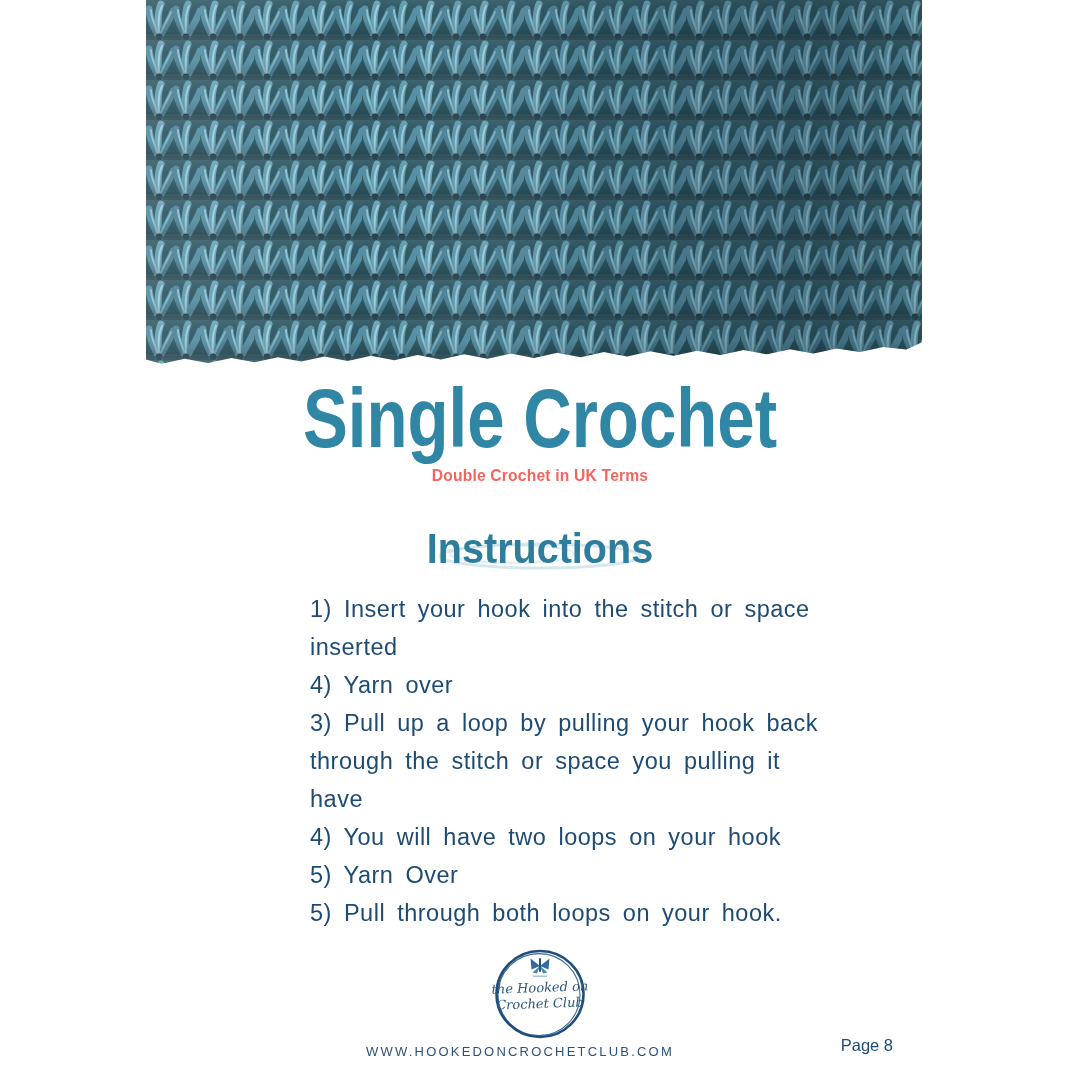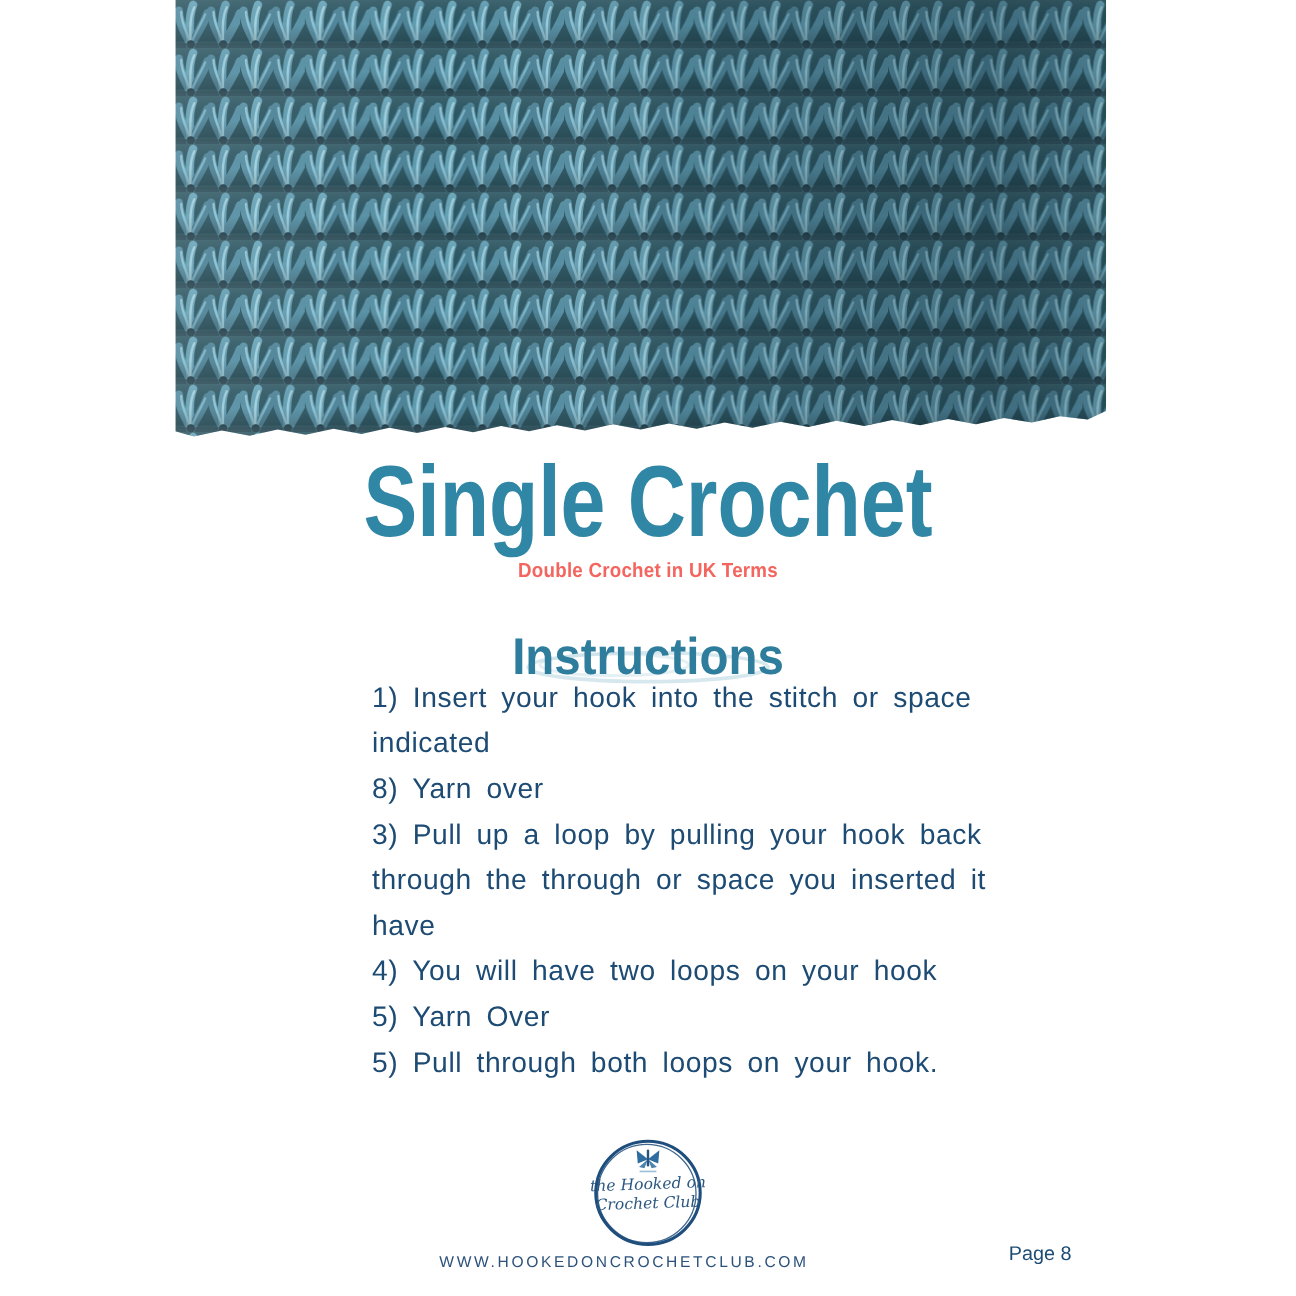--- a/index.html
+++ b/index.html
@@ -21,21 +21,21 @@
          transform:scaleX(0.8);transform-origin:540px 50%;}
   .subtitle{position:absolute;left:0;top:466px;width:1080px;text-align:center;
             font-weight:700;font-size:17px;color:#f3655e;letter-spacing:.2px;
             transform:scaleX(0.92);transform-origin:540px 50%;}
   .swirl{position:absolute;left:430px;top:538px;width:220px;height:36px;}
   .instructions-heading{position:absolute;left:0;top:524px;width:1080px;margin:0;text-align:center;
             font-weight:700;font-size:43px;color:#2e7d9c;
             transform:scaleX(0.92);transform-origin:540px 50%;}
 
   
-  .steps{position:absolute;left:310px;top:562px;width:520px;color:#1d4b73;
+  .steps{position:absolute;left:310px;top:590px;width:520px;color:#1d4b73;
          font-size:23.5px;line-height:38px;letter-spacing:.5px;word-spacing:5px;}
   .step-line{white-space:nowrap;}
 
   
   .logo{position:absolute;left:488px;top:945px;width:104px;height:102px;}
   .logo svg{position:absolute;left:0;top:0;}
   .logo-line{position:absolute;left:0;width:104px;text-align:center;color:#2c5780;
              font-family:"DejaVu Serif",serif;font-style:italic;font-size:13px;line-height:16px;
              transform:rotate(-2deg);}
   .logo-line1{top:35px;}
@@ -100,24 +100,24 @@
   <div class="swirl">
     <svg width="220" height="36" viewBox="0 0 220 36">
       <ellipse cx="110" cy="18" rx="100" ry="12" fill="none" stroke="#b7d4e0" stroke-width="3" opacity="0.55"></ellipse>
       <ellipse cx="82" cy="16" rx="62" ry="9" fill="none" stroke="#c6dde6" stroke-width="2.5" opacity="0.45"></ellipse>
     </svg>
   </div>
   <h2 class="instructions-heading">Instructions</h2>
 
   <div class="steps">
     <div class="step-line">1) Insert your hook into the stitch or space</div>
-    <div class="step-line">indicated</div>
-    <div class="step-line">8) Yarn over</div>
+    <div class="step-line">inserted</div>
+    <div class="step-line">4) Yarn over</div>
     <div class="step-line">3) Pull up a loop by pulling your hook back</div>
-    <div class="step-line">through the through or space you inserted it</div>
+    <div class="step-line">through the stitch or space you pulling it</div>
     <div class="step-line">have</div>
     <div class="step-line">4) You will have two loops on your hook</div>
     <div class="step-line">5) Yarn Over</div>
     <div class="step-line">5) Pull through both loops on your hook.</div>
   </div>
 
   <div class="logo">
     <svg width="104" height="102" viewBox="0 0 104 102">
       <ellipse cx="52" cy="49" rx="43.5" ry="43" fill="none" stroke="#1f4e7d" stroke-width="2.6"></ellipse>
       <circle cx="51" cy="49.6" r="41" fill="none" stroke="#1f4e7d" stroke-width="1.1" opacity="0.85"></circle>

